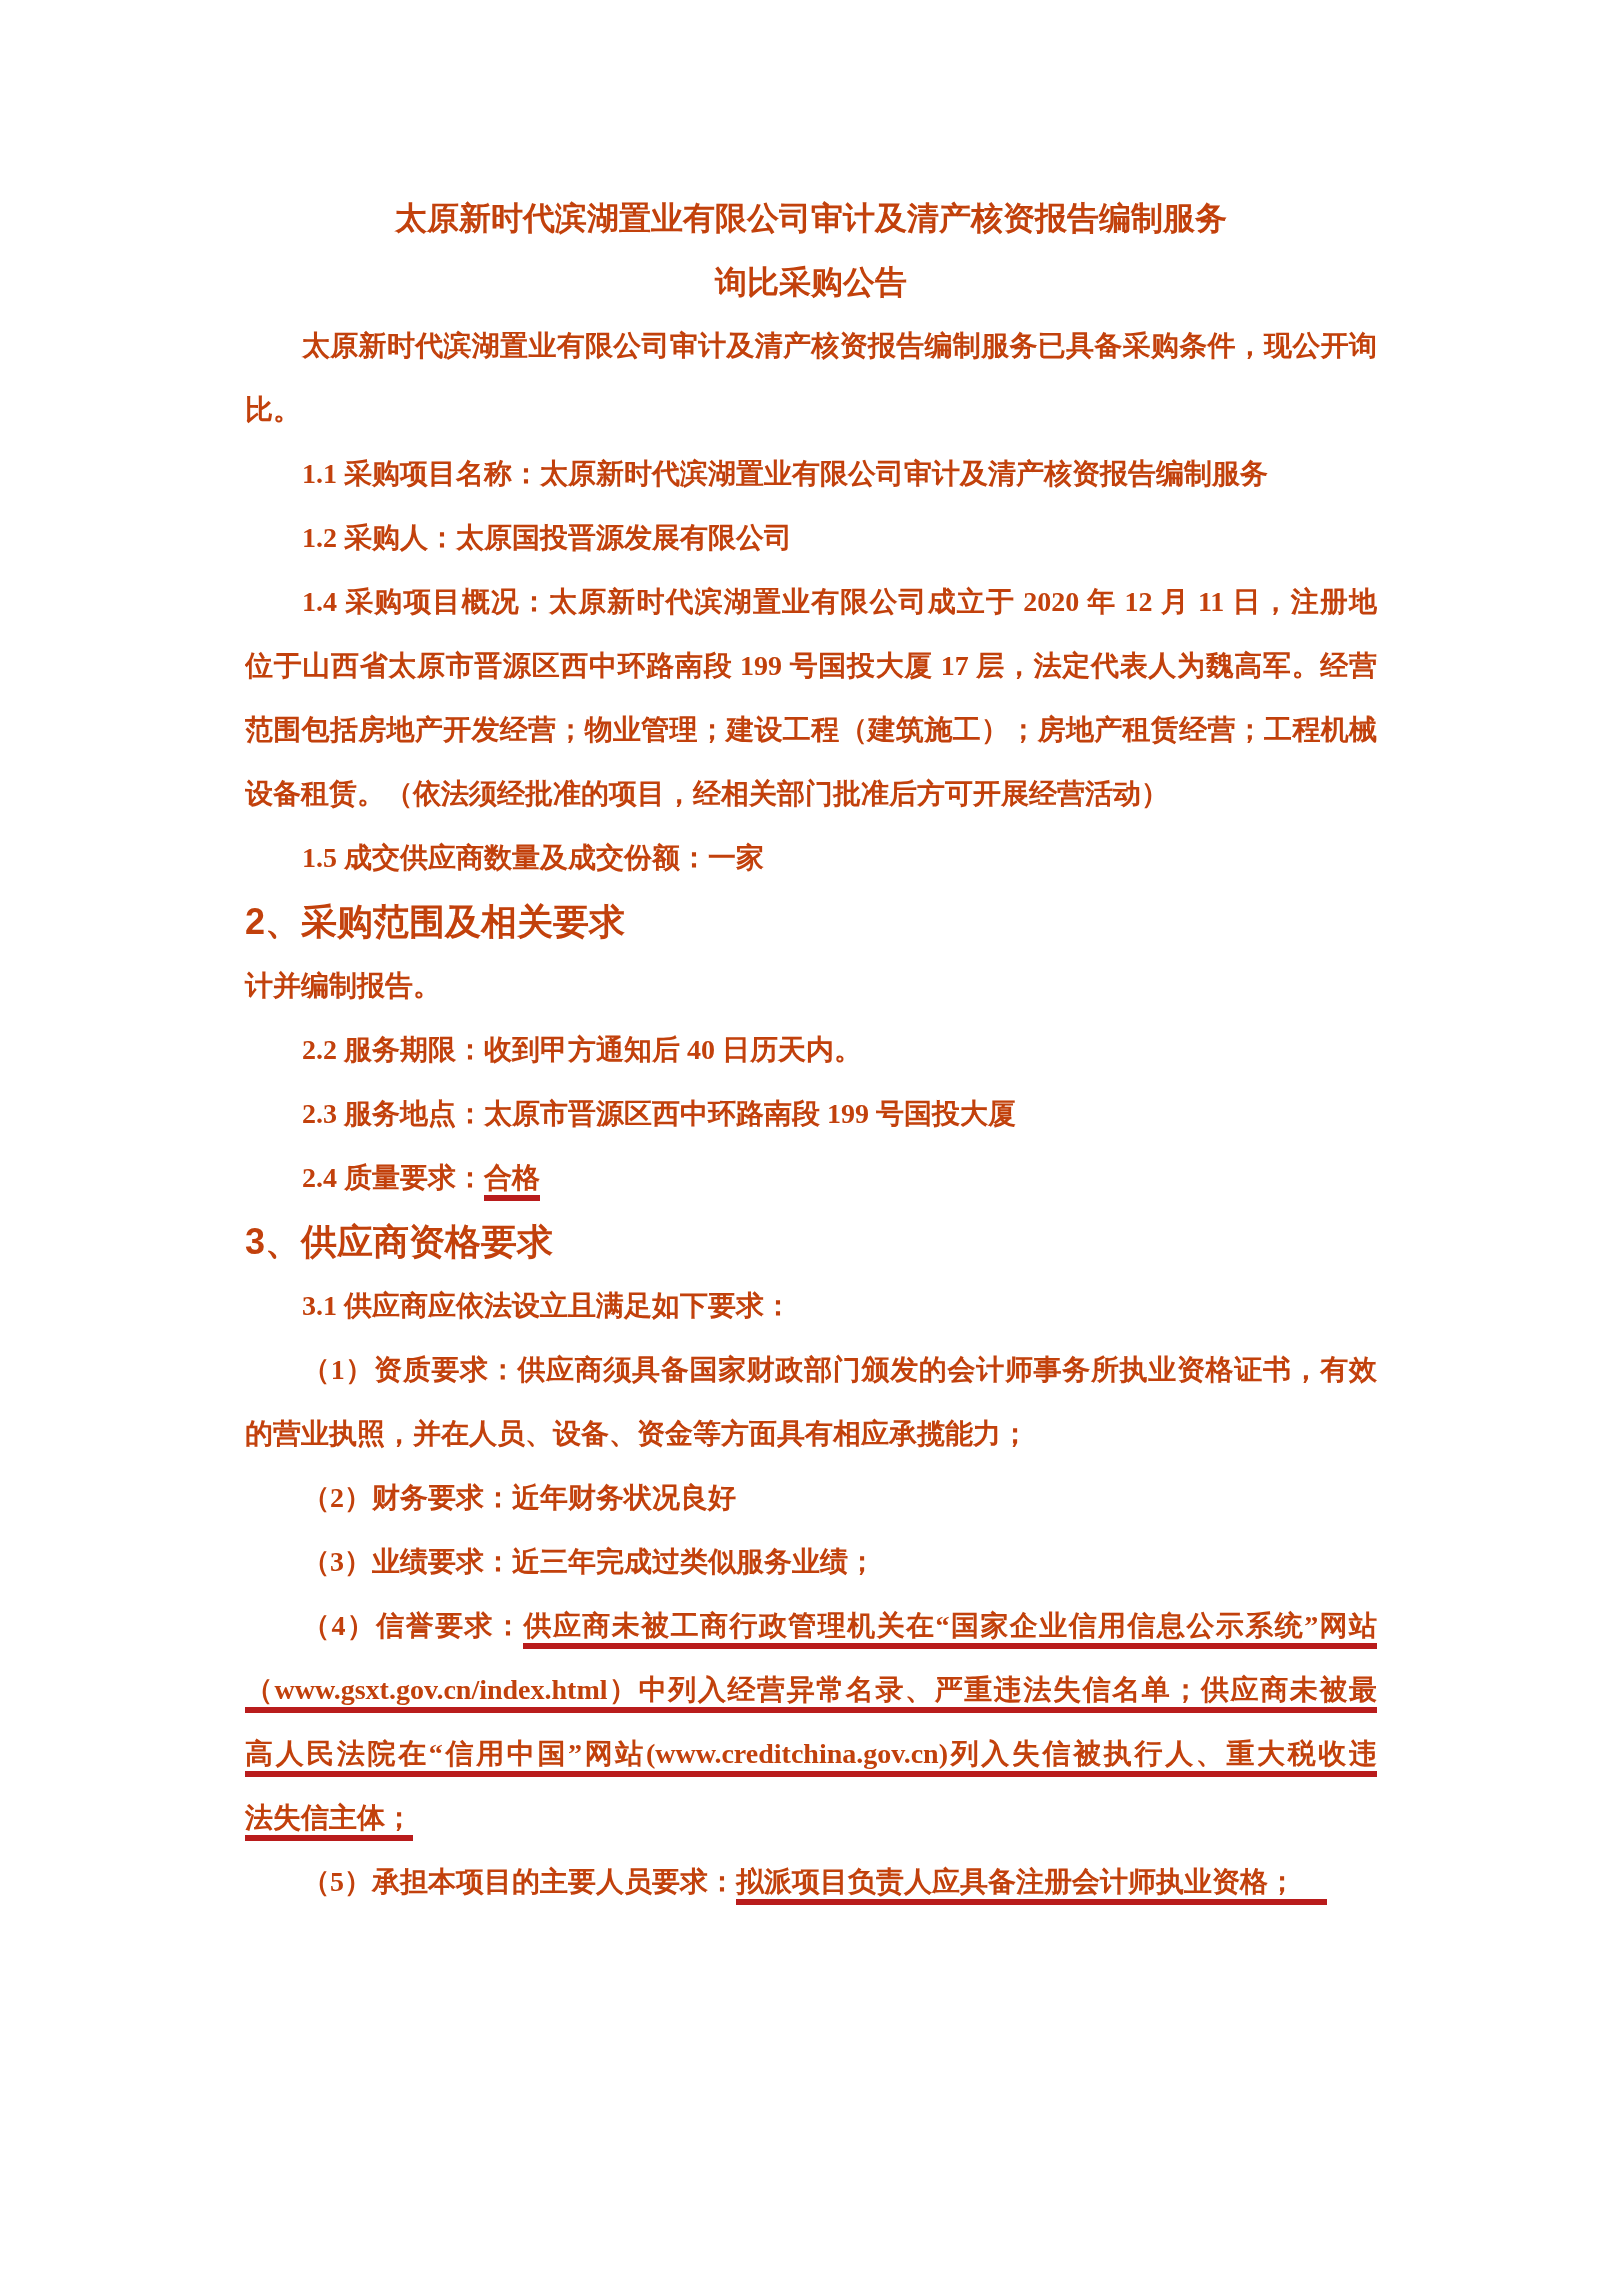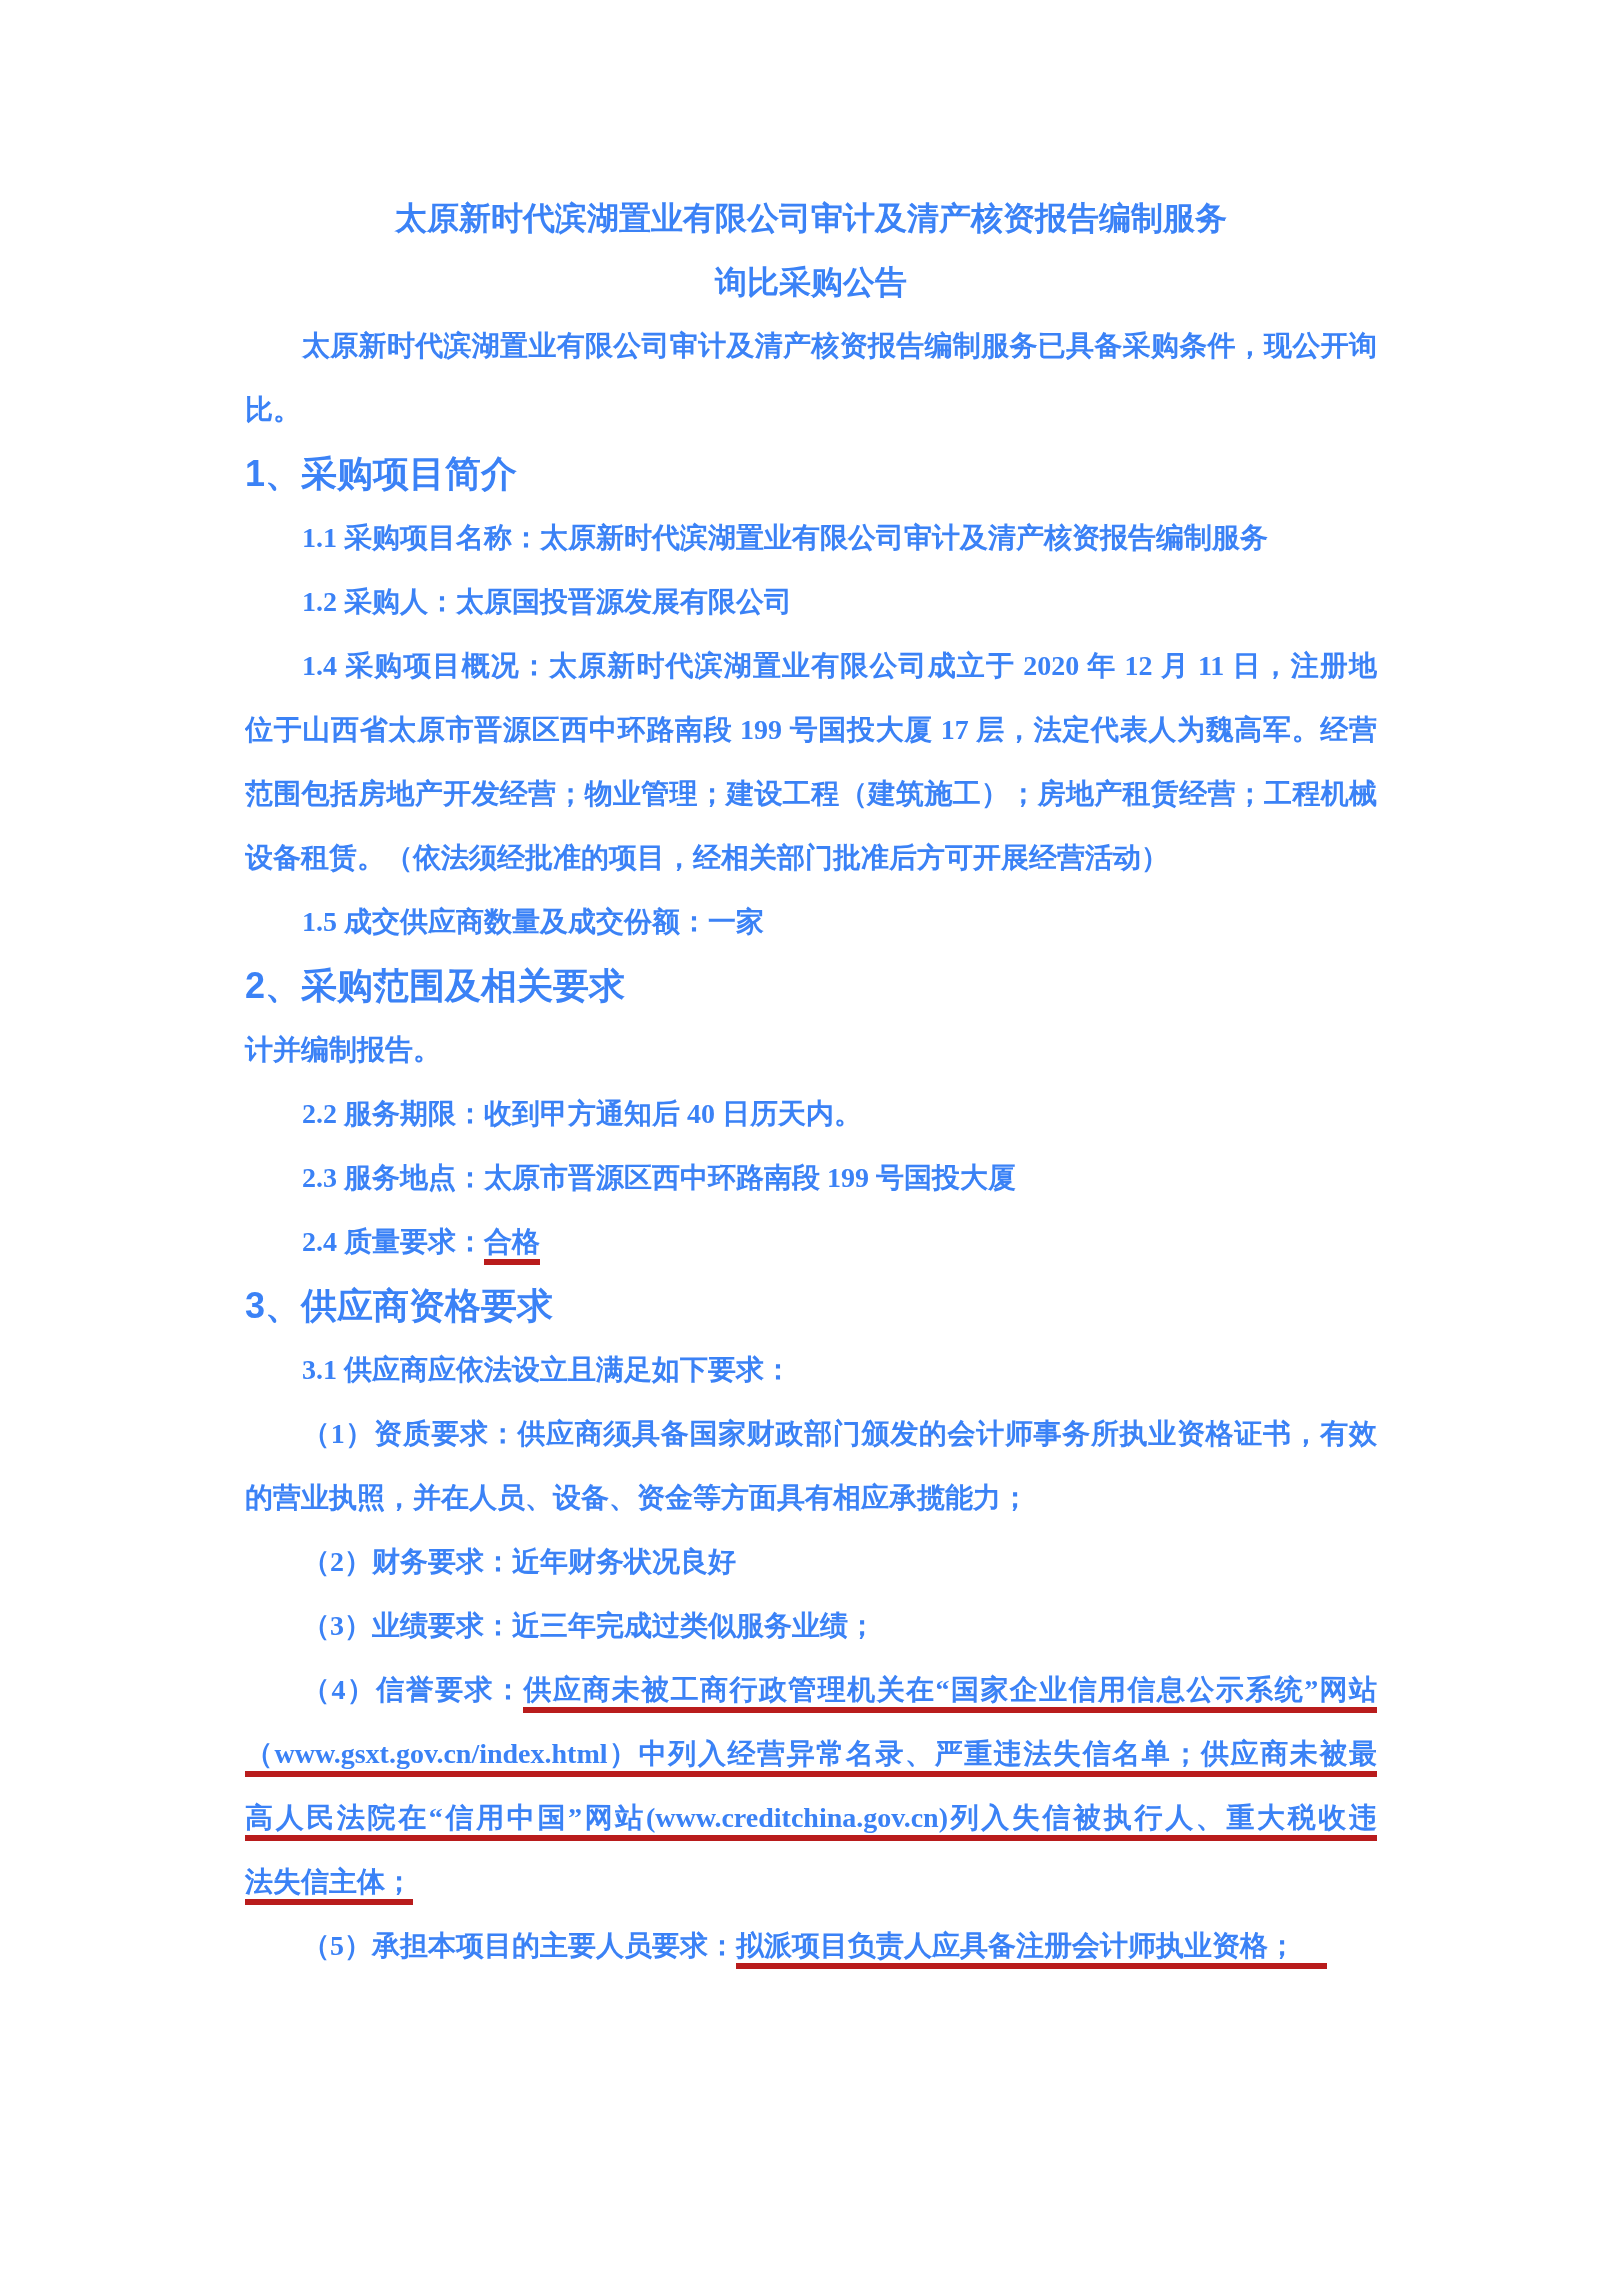--- a/index.html
+++ b/index.html
@@ -1,21 +1,21 @@
 <!DOCTYPE html>
 <html><head>
 <meta charset="utf-8">
 <style>
   html, body { margin: 0; padding: 0; }
   .page {
     position: relative;
     width: 1621px;
     height: 2293px;
     background: #ffffff;
-    color: #3b82f6;
+    color: #c2410c;
     font-family: "Liberation Serif", "DejaVu Serif", serif;
     overflow: hidden;
   }
   .doc {
     position: absolute;
     left: 245px;
     top: 186px;
     width: 1132px;
   }
   .line {
@@ -49,21 +49,20 @@
 
 <div class="page">
   <div class="doc">
 
     <div class="line center title">太原新时代滨湖置业有限公司审计及清产核资报告编制服务</div>
     <div class="line center title">询比采购公告</div>
 
     <div class="line fill ind">太原新时代滨湖置业有限公司审计及清产核资报告编制服务已具备采购条件，现公开询</div>
     <div class="line">比。</div>
 
-    <div class="line heading">1、采购项目简介</div>
     <div class="line ind wrapline">1.1 采购项目名称：太原新时代滨湖置业有限公司审计及清产核资报告编制服务</div>
     <div class="line ind">1.2 采购人：太原国投晋源发展有限公司</div>
     <div class="line fill ind">1.4 采购项目概况：太原新时代滨湖置业有限公司成立于 2020 年 12 月 11 日，注册地</div>
     <div class="line fill">位于山西省太原市晋源区西中环路南段 199 号国投大厦 17 层，法定代表人为魏高军。经营</div>
     <div class="line fill">范围包括房地产开发经营；物业管理；建设工程（建筑施工）；房地产租赁经营；工程机械</div>
     <div class="line wrapline">设备租赁。（依法须经批准的项目，经相关部门批准后方可开展经营活动）</div>
     <div class="line ind">1.5 成交供应商数量及成交份额：一家</div>
 
     <div class="line heading">2、采购范围及相关要求</div>
     <div class="line">计并编制报告。</div>

